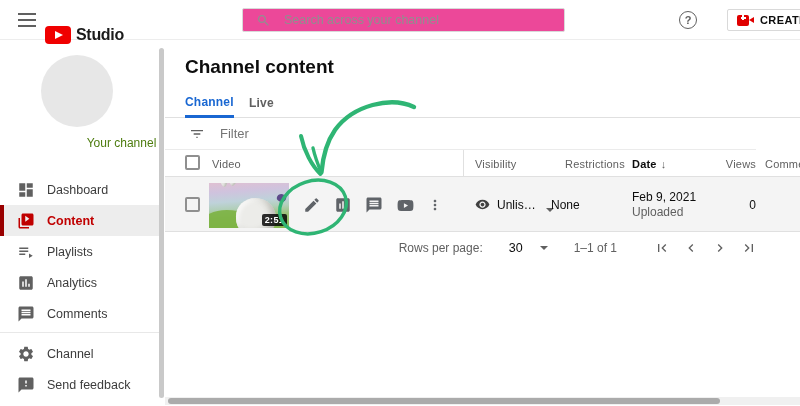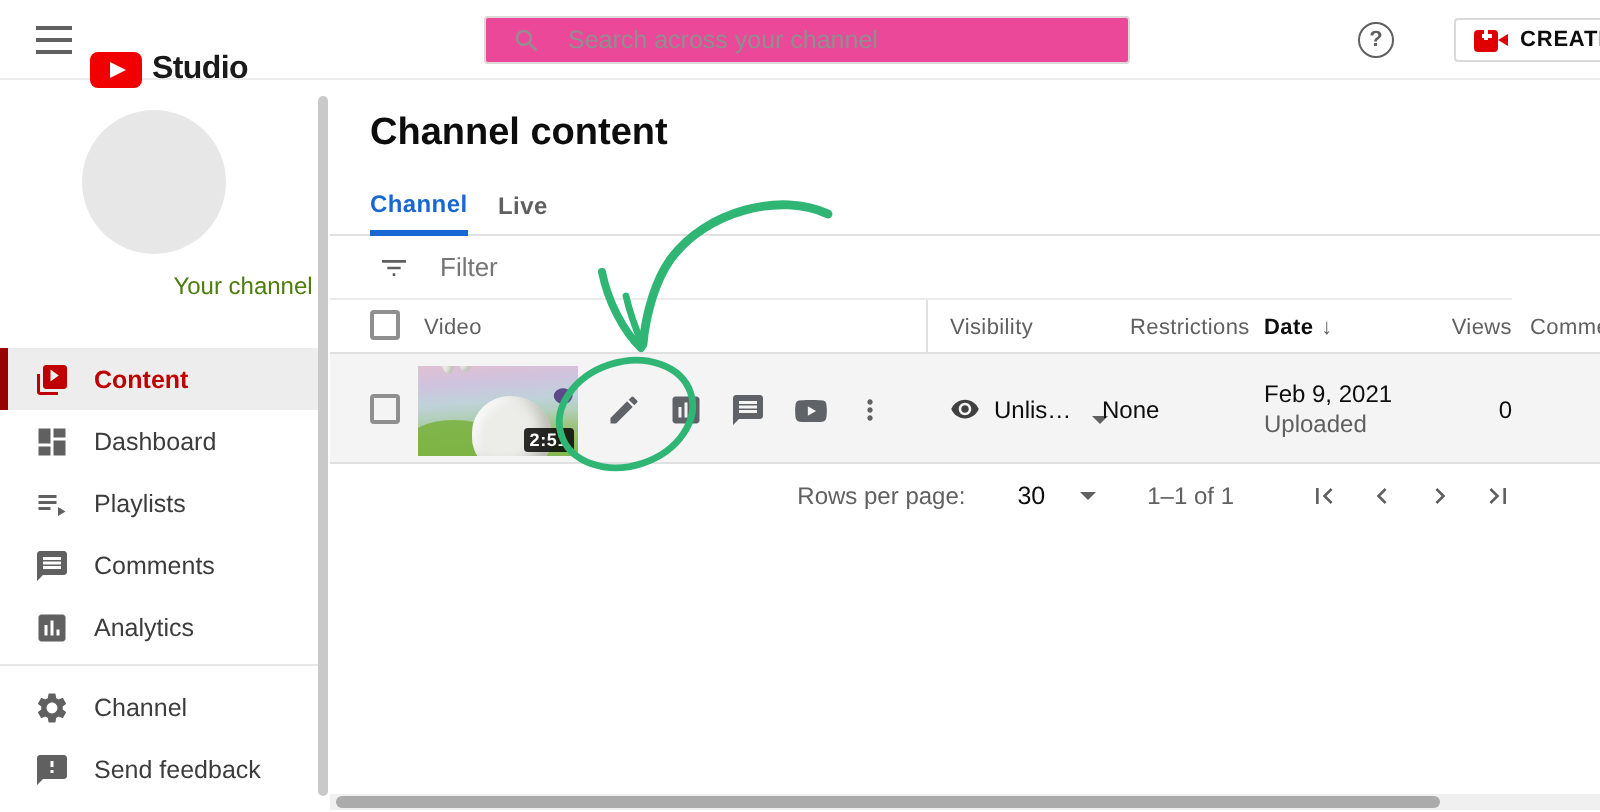--- a/index.html
+++ b/index.html
@@ -172,49 +172,49 @@
     </div>
     <span class="create-label">CREATE</span>
   </div>
 </div>
 
 <div class="sidebar">
   <div class="avatar"></div>
   <div class="channel-name">Your channel</div>
 
   <div class="nav">
+    <div class="nav-item">
+      <svg class="ni-icon" viewBox="0 0 24 24" fill="#606060">
+        <path d="M3 13h8V3H3v10zm0 8h8v-6H3v6zm10 0h8V11h-8v10zm0-18v6h8V3h-8z"></path>
+      </svg>
+      <span class="ni-label">Dashboard</span>
+    </div>
     <div class="nav-item selected">
       <svg class="ni-icon" viewBox="0 0 24 24" fill="#c00000">
         <path d="M4 8H2v12c0 1.1.9 2 2 2h12v-2H4V8zm16-6H8c-1.1 0-2 .9-2 2v12c0 1.1.9 2 2 2h12c1.1 0 2-.9 2-2V4c0-1.1-.9-2-2-2zm-9 11V5l5.5 4L11 13z"></path>
       </svg>
       <span class="ni-label">Content</span>
     </div>
     <div class="nav-item">
       <svg class="ni-icon" viewBox="0 0 24 24" fill="#606060">
-        <path d="M3 13h8V3H3v10zm0 8h8v-6H3v6zm10 0h8V11h-8v10zm0-18v6h8V3h-8z"></path>
-      </svg>
-      <span class="ni-label">Dashboard</span>
-    </div>
-    <div class="nav-item">
-      <svg class="ni-icon" viewBox="0 0 24 24" fill="#606060">
         <path d="M3 6h12v2H3V6zm0 4h12v2H3v-2zm0 4h8v2H3v-2zm13 0v6l5-3-5-3z"></path>
       </svg>
       <span class="ni-label">Playlists</span>
     </div>
     <div class="nav-item">
       <svg class="ni-icon" viewBox="0 0 24 24" fill="#606060">
+        <path d="M19 3H5c-1.1 0-2 .9-2 2v14c0 1.1.9 2 2 2h14c1.1 0 2-.9 2-2V5c0-1.1-.9-2-2-2zM9 17H7v-7h2v7zm4 0h-2V7h2v10zm4 0h-2v-4h2v4z"></path>
+      </svg>
+      <span class="ni-label">Analytics</span>
+    </div>
+    <div class="nav-item">
+      <svg class="ni-icon" viewBox="0 0 24 24" fill="#606060">
         <path d="M20 2H4c-1.1 0-2 .9-2 2v18l4-4h14c1.1 0 2-.9 2-2V4c0-1.1-.9-2-2-2zm-2 12H6v-2h12v2zm0-3H6V9h12v2zm0-3H6V6h12v2z"></path>
       </svg>
       <span class="ni-label">Comments</span>
-    </div>
-    <div class="nav-item">
-      <svg class="ni-icon" viewBox="0 0 24 24" fill="#606060">
-        <path d="M19 3H5c-1.1 0-2 .9-2 2v14c0 1.1.9 2 2 2h14c1.1 0 2-.9 2-2V5c0-1.1-.9-2-2-2zM9 17H7v-7h2v7zm4 0h-2V7h2v10zm4 0h-2v-4h2v4z"></path>
-      </svg>
-      <span class="ni-label">Analytics</span>
     </div>
   </div>
 
   <div class="nav-divider"></div>
 
   <div class="nav footer">
     <div class="nav-item">
       <svg class="ni-icon" viewBox="0 0 24 24" fill="#606060">
         <path d="M19.14 12.94c.04-.3.06-.61.06-.94 0-.32-.02-.64-.07-.94l2.03-1.58c.18-.14.23-.41.12-.61l-1.92-3.32c-.12-.22-.37-.29-.59-.22l-2.39.96c-.5-.38-1.03-.7-1.62-.94l-.36-2.54c-.04-.24-.24-.41-.48-.41h-3.84c-.24 0-.43.17-.47.41l-.36 2.54c-.59.24-1.13.57-1.62.94l-2.39-.96c-.22-.08-.47 0-.59.22L2.74 8.87c-.12.21-.08.47.12.61l2.03 1.58c-.05.3-.09.63-.09.94s.02.64.07.94l-2.03 1.58c-.18.14-.23.41-.12.61l1.92 3.32c.12.22.37.29.59.22l2.39-.96c.5.38 1.03.7 1.62.94l.36 2.54c.05.24.24.41.48.41h3.84c.24 0 .44-.17.47-.41l.36-2.54c.59-.24 1.13-.56 1.62-.94l2.39.96c.22.08.47 0 .59-.22l1.92-3.32c.12-.22.07-.47-.12-.61l-2.01-1.58zM12 15.6c-1.98 0-3.6-1.62-3.6-3.6s1.62-3.6 3.6-3.6 3.6 1.62 3.6 3.6-1.62 3.6-3.6 3.6z"></path>
       </svg>

